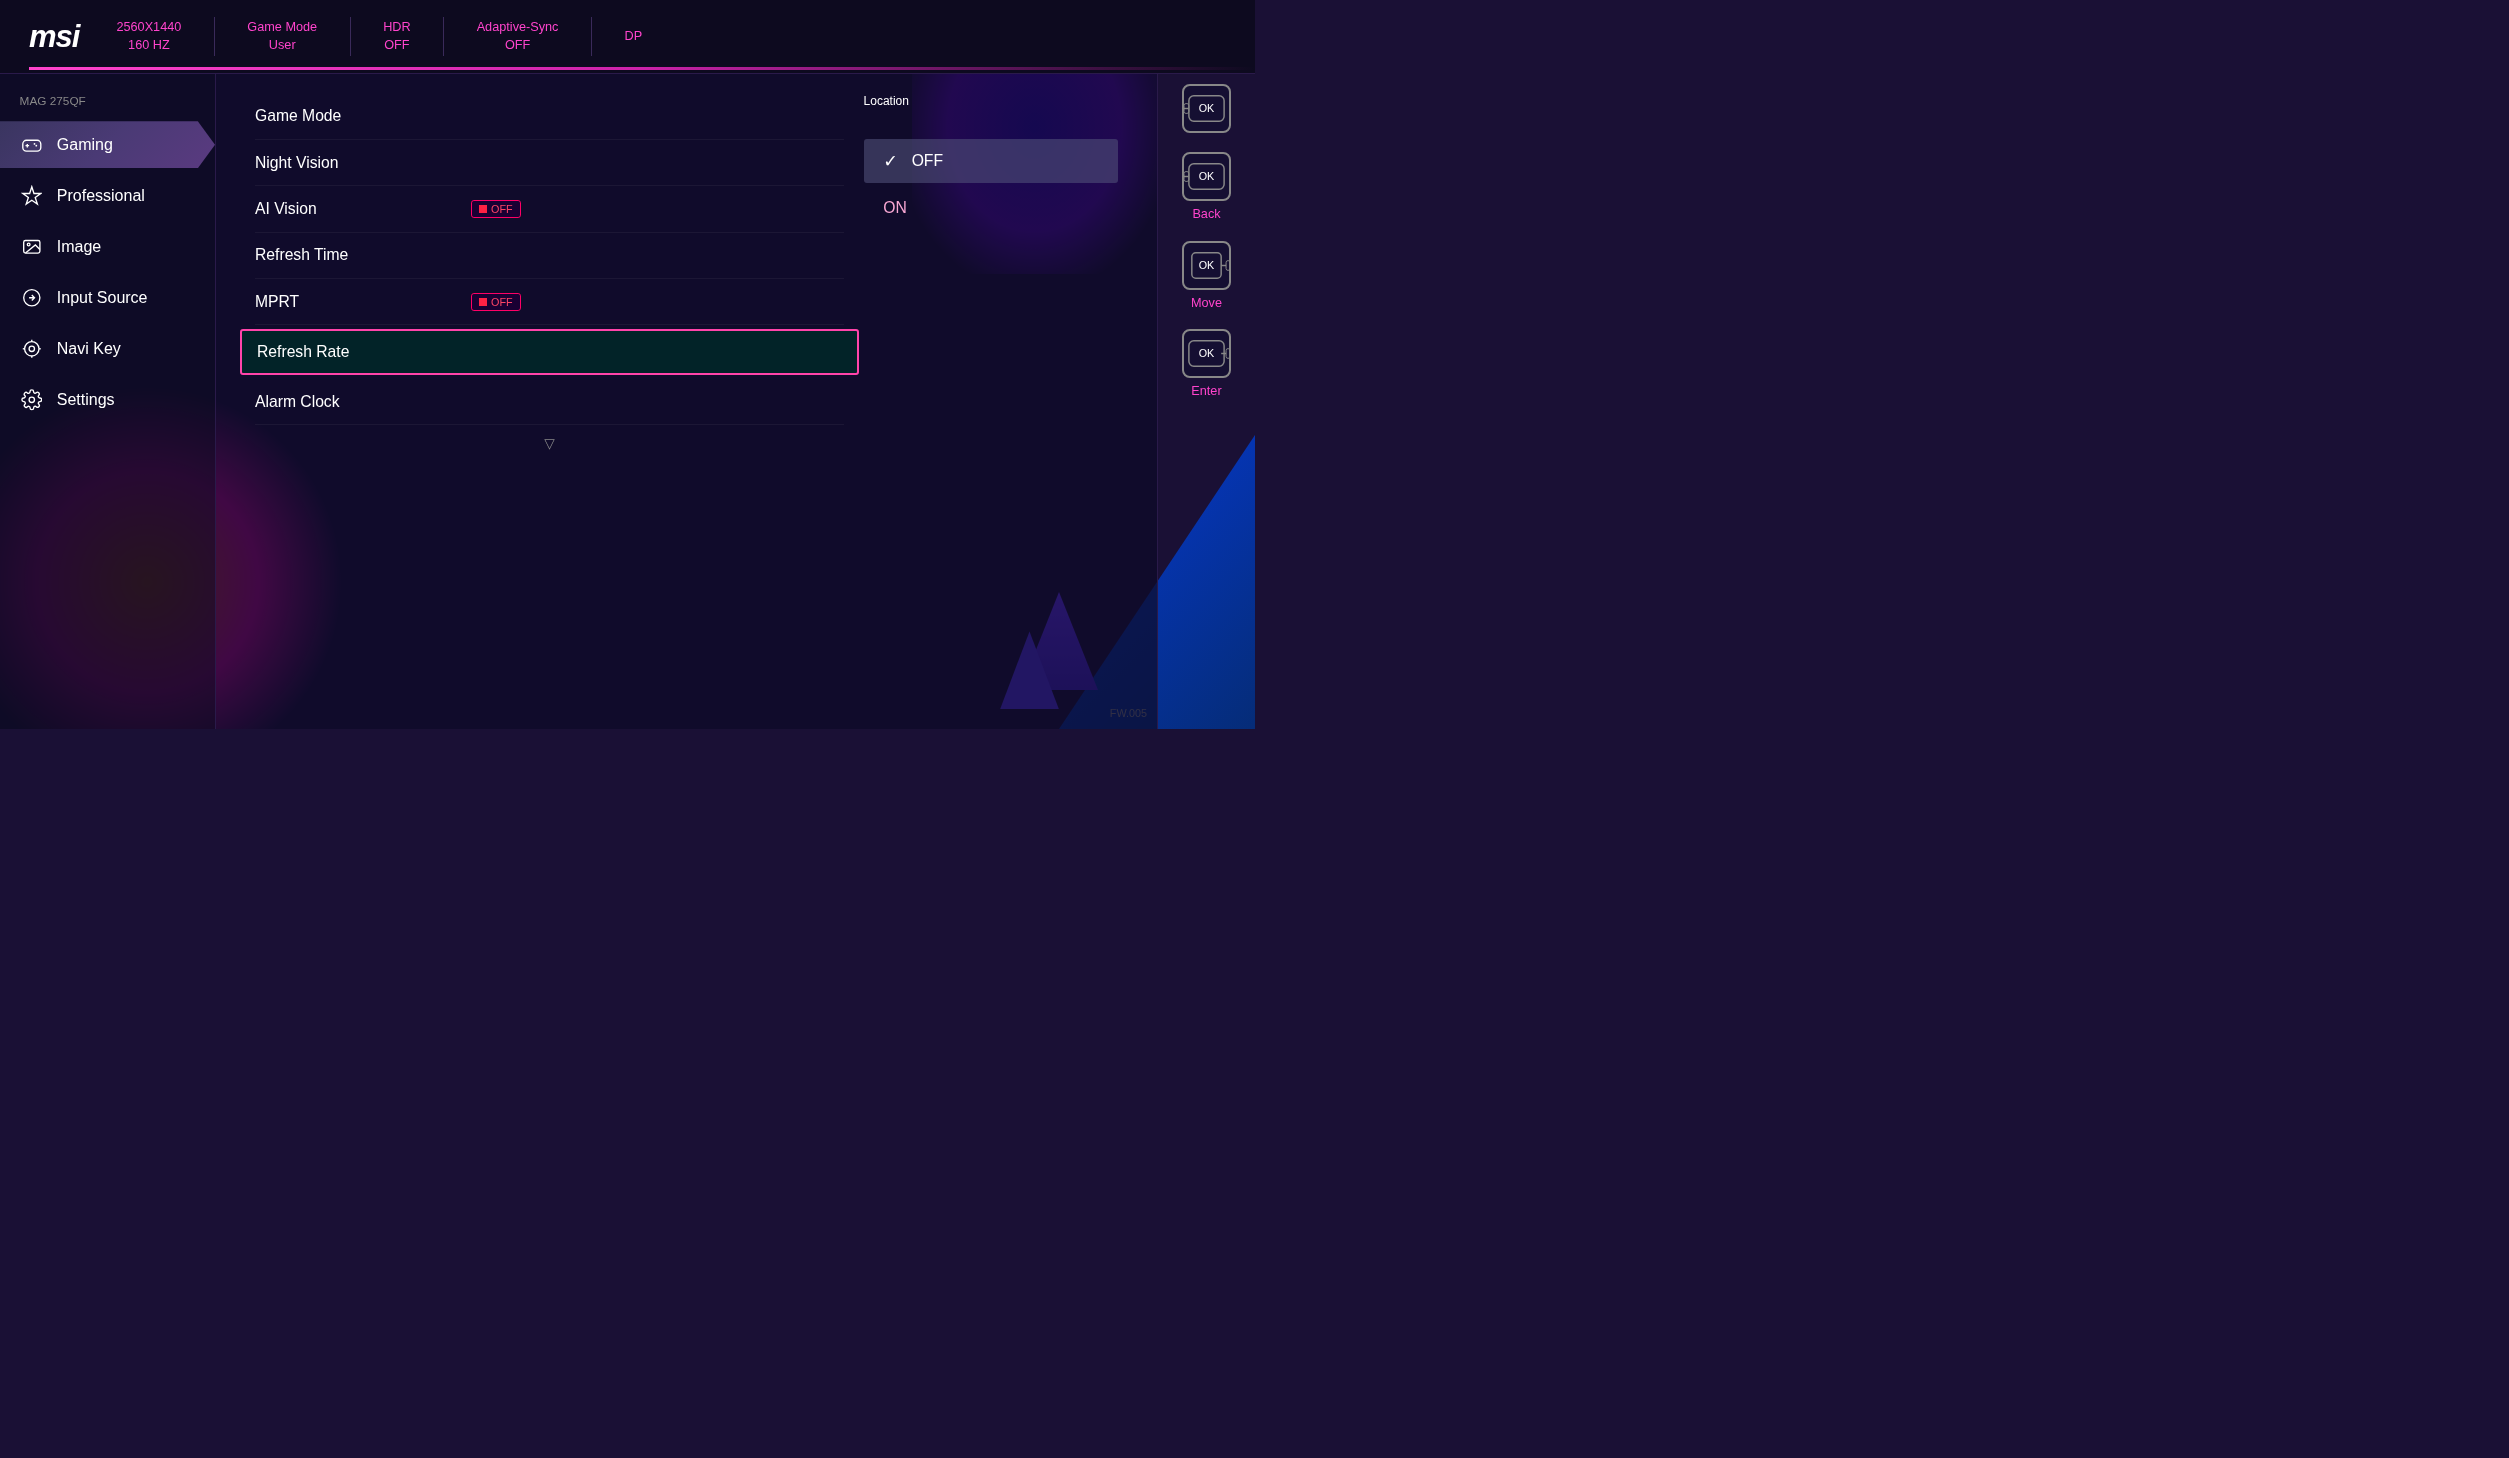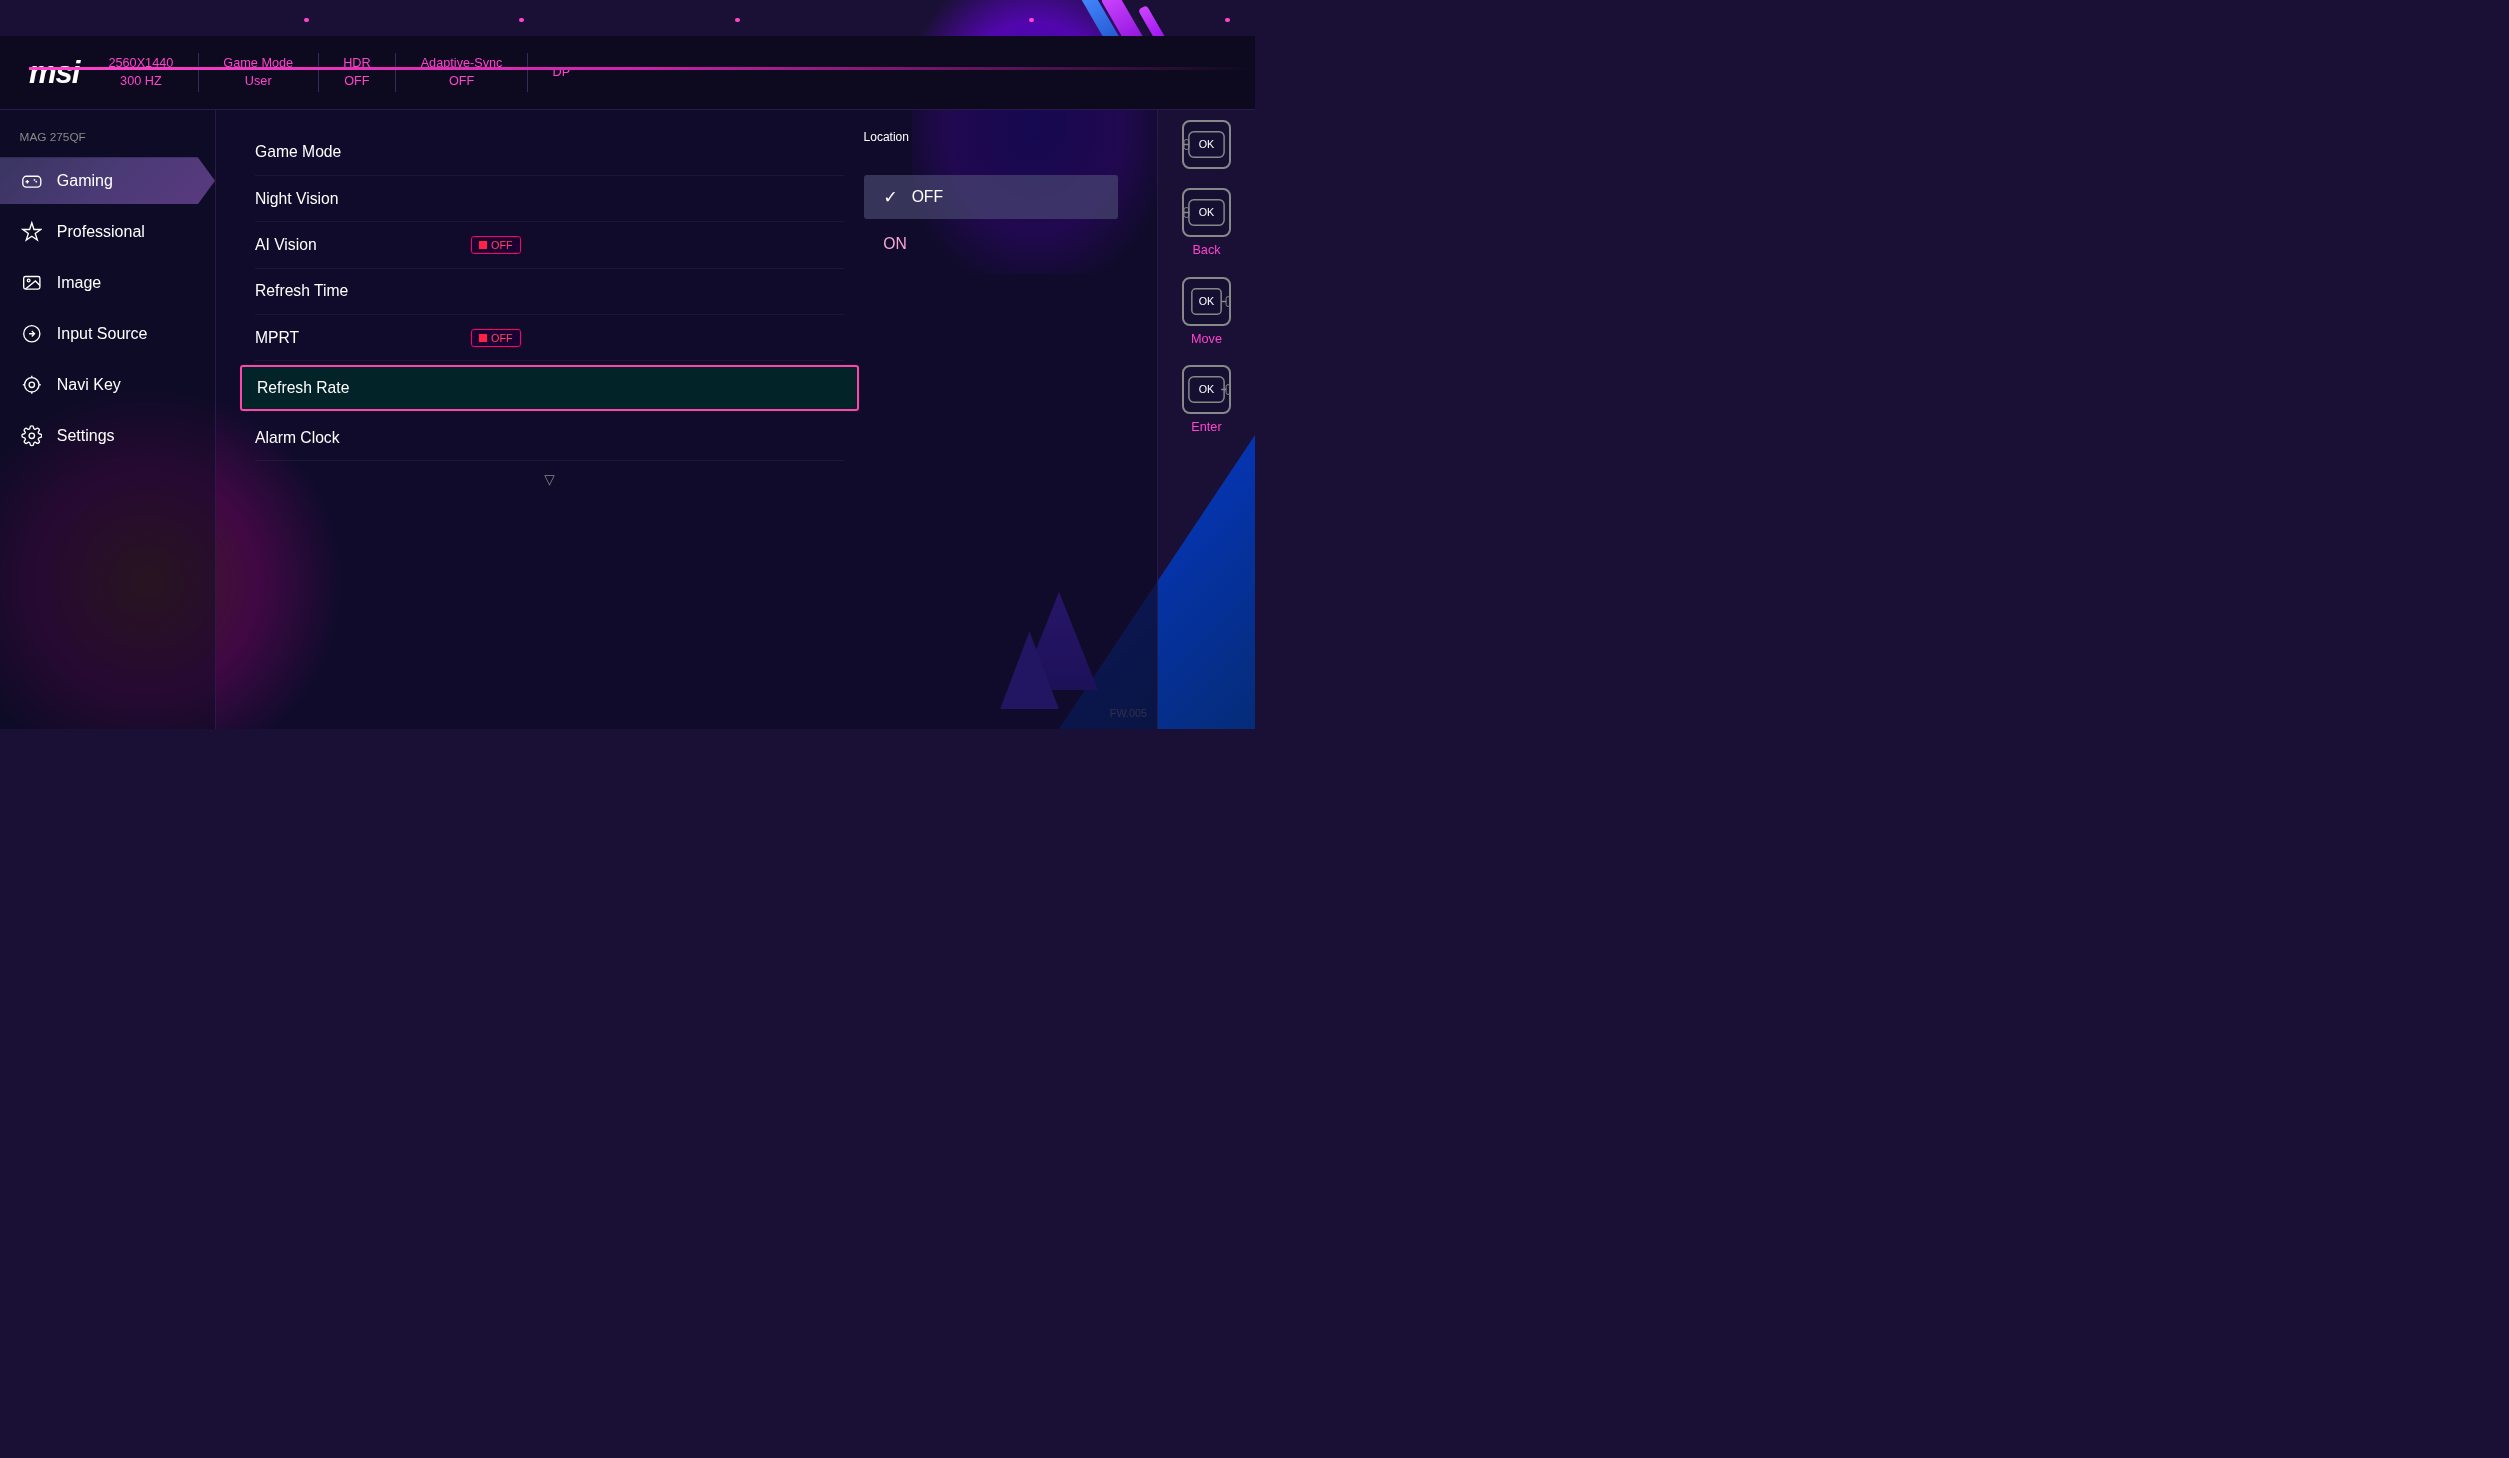--- a/index.html
+++ b/index.html
@@ -109,24 +109,23 @@
       display: flex;
       flex-direction: column;
     }
 
     
     .header {
       background: #0d0a1f;
       padding: 11.8px 29px;
       display: flex;
       align-items: center;
-      gap: 0;
+      gap: 8px;
       border-bottom: 1px solid #2a1a4a;
       min-height: 74px;
-      margin-top: 36px;
     }
     .msi-logo {
       color: white;
       font-size: 31px;
       font-weight: 900;
       font-style: italic;
       letter-spacing: -1px;
       margin-right: 29px;
       font-family: Arial Black, sans-serif;
     }
@@ -338,21 +337,21 @@
 <div class="pink-dot-top" style="top:17.6px; left:1225px;"></div>
 
 <div class="header-pink-bar"></div>
 
 <div class="main-container">
 
   <div class="header">
     <div class="msi-logo">msi</div>
 
     <div class="header-stat" style="white-space:pre;">2560X1440
-300 HZ</div>
+160 HZ</div>
     <div class="header-divider"></div>
     <div class="header-stat">
       <div>Game Mode</div>
       <div>User</div>
     </div>
     <div class="header-divider"></div>
     <div class="header-stat">
       <div>HDR</div>
       <div>OFF</div>
     </div>

